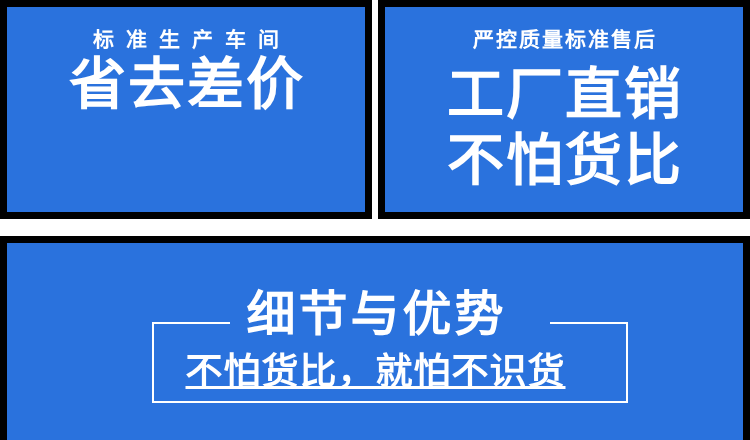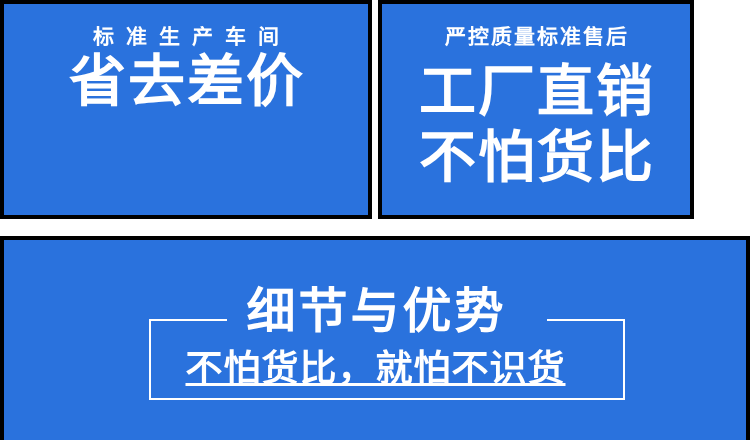--- a/index.html
+++ b/index.html
@@ -18,37 +18,37 @@
     height: 440px;
     background: #ffffff;
     overflow: hidden;
   }
 
   
   .panel {
     position: absolute;
     background: #2a72dd;
     box-sizing: border-box;
-    border: 4px solid #000000;
+    border: 7px solid #000000;
     color: #ffffff;
     overflow: hidden;
   }
 
   
   .panel-left {
     left: 0;
     top: 0;
     width: 372px;
     height: 219px;
   }
   
   .panel-right {
     left: 378px;
     top: 0;
-    width: 316px;
+    width: 372px;
     height: 219px;
   }
   
   .panel-bottom {
     left: 0;
     top: 236px;
     width: 750px;
     height: 240px;
   }
 

